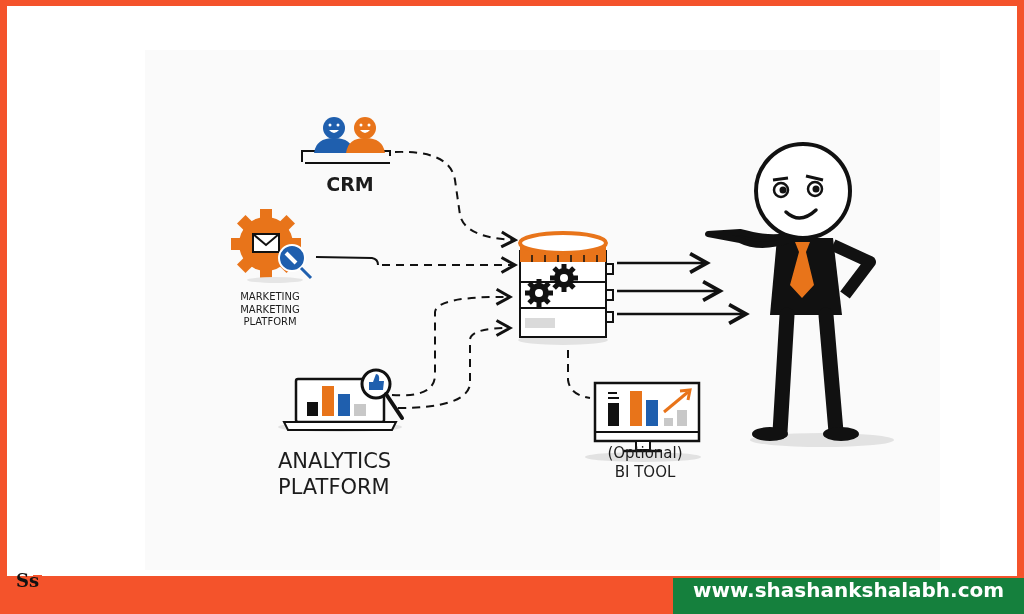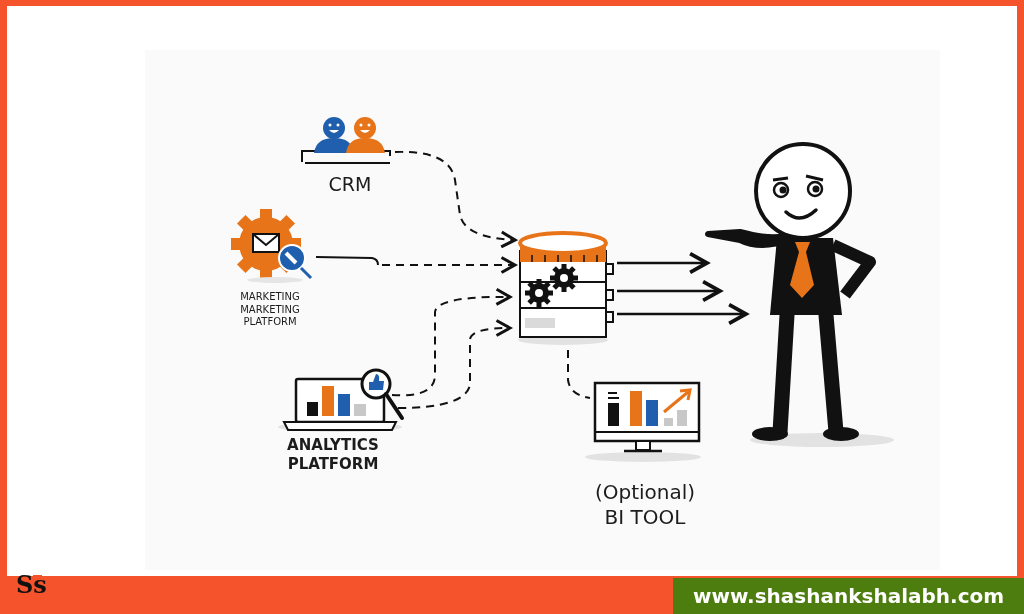--- a/index.html
+++ b/index.html
@@ -1,22 +1,22 @@
 <!DOCTYPE html>
 <html><head>
 <meta charset="utf-8">
 <style>
   html,body{margin:0;padding:0;}
   body{width:1024px;height:614px;overflow:hidden;background:#f4532b;font-family:"Liberation Sans",sans-serif;}
   .frame{position:absolute;left:7px;top:6px;width:1010px;height:570px;background:#fff;}
   .stage{position:absolute;left:145px;top:50px;width:795px;height:520px;background:#fafafa;}
   svg.diagram{position:absolute;left:0;top:0;width:1024px;height:614px;}
   .label{position:absolute;font-family:"DejaVu Sans",sans-serif;color:#1c1c1c;text-align:center;line-height:1.25;}
-  .url-badge{position:absolute;left:673px;top:578px;width:351px;height:36px;background:#4d7c0f;color:#fff;font-family:"DejaVu Sans",sans-serif;font-weight:bold;font-size:20px;display:flex;align-items:center;justify-content:center;}
-  .logo{position:absolute;left:16px;top:570px;font-family:"DejaVu Serif",serif;font-weight:bold;font-size:24px;color:#111;text-align:center;}
+  .url-badge{position:absolute;left:673px;top:578px;width:351px;height:36px;background:#15803d;color:#fff;font-family:"DejaVu Sans",sans-serif;font-weight:bold;font-size:20px;display:flex;align-items:flex-start;justify-content:center;}
+  .logo{position:absolute;left:16px;top:570px;font-family:"DejaVu Serif",serif;font-weight:bold;font-size:18px;color:#111;text-align:center;}
   .logo .bar{position:absolute;left:17px;top:5px;width:9px;height:2px;background:#f4532b;}
 </style>
 </head>
 <body>
 
 <div class="frame"></div>
 <div class="stage"></div>
 
 <svg class="diagram" viewBox="0 0 1024 614">
   <defs>
@@ -163,33 +163,33 @@
     <path d="M790,240 Q760,250 740,240 L708,234 L740,232 Q770,240 785,236 Z" fill="#111" stroke="#111" stroke-width="6" stroke-linejoin="round"></path>
     <path d="M833,245 L870,262 L845,295" fill="none" stroke="#111" stroke-width="12" stroke-linejoin="round"></path>
     <path d="M795,242 L810,242 L806,252 L814,285 L802,298 L790,285 L799,252 Z" fill="#e8741a"></path>
     <path d="M787,315 L780,432" stroke="#111" stroke-width="15" stroke-linecap="round"></path>
     <path d="M826,315 L836,432" stroke="#111" stroke-width="15" stroke-linecap="round"></path>
     <ellipse cx="770" cy="434" rx="18" ry="7" fill="#111"></ellipse>
     <ellipse cx="841" cy="434" rx="18" ry="7" fill="#111"></ellipse>
   </g>
 </svg>
 
-<div class="label" style="left:310px;top:173px;width:80px;font-size:19px;">
+<div class="label" style="left:310px;top:173px;width:80px;font-size:19px;font-weight:bold;">
   <span>CRM</span>
 </div>
 <div class="label" style="left:205px;top:291px;width:130px;font-size:10px;">
   <div>MARKETING</div>
   <div>MARKETING</div>
   <div>PLATFORM</div>
 </div>
-<div class="label" style="left:278px;top:436px;width:110px;font-size:15px;font-weight:bold;">
+<div class="label" style="left:278px;top:448px;width:110px;font-size:21px;">
   <div>ANALYTICS</div>
   <div>PLATFORM</div>
 </div>
-<div class="label" style="left:585px;top:480px;width:120px;font-size:20px;">
+<div class="label" style="left:585px;top:444px;width:120px;font-size:15px;">
   <div>(Optional)</div>
   <div>BI TOOL</div>
 </div>
 
 <div class="logo">
   <span>Ss</span>
   <span class="bar"></span>
 </div>
 <div class="url-badge">
   <span>www.shashankshalabh.com</span>

